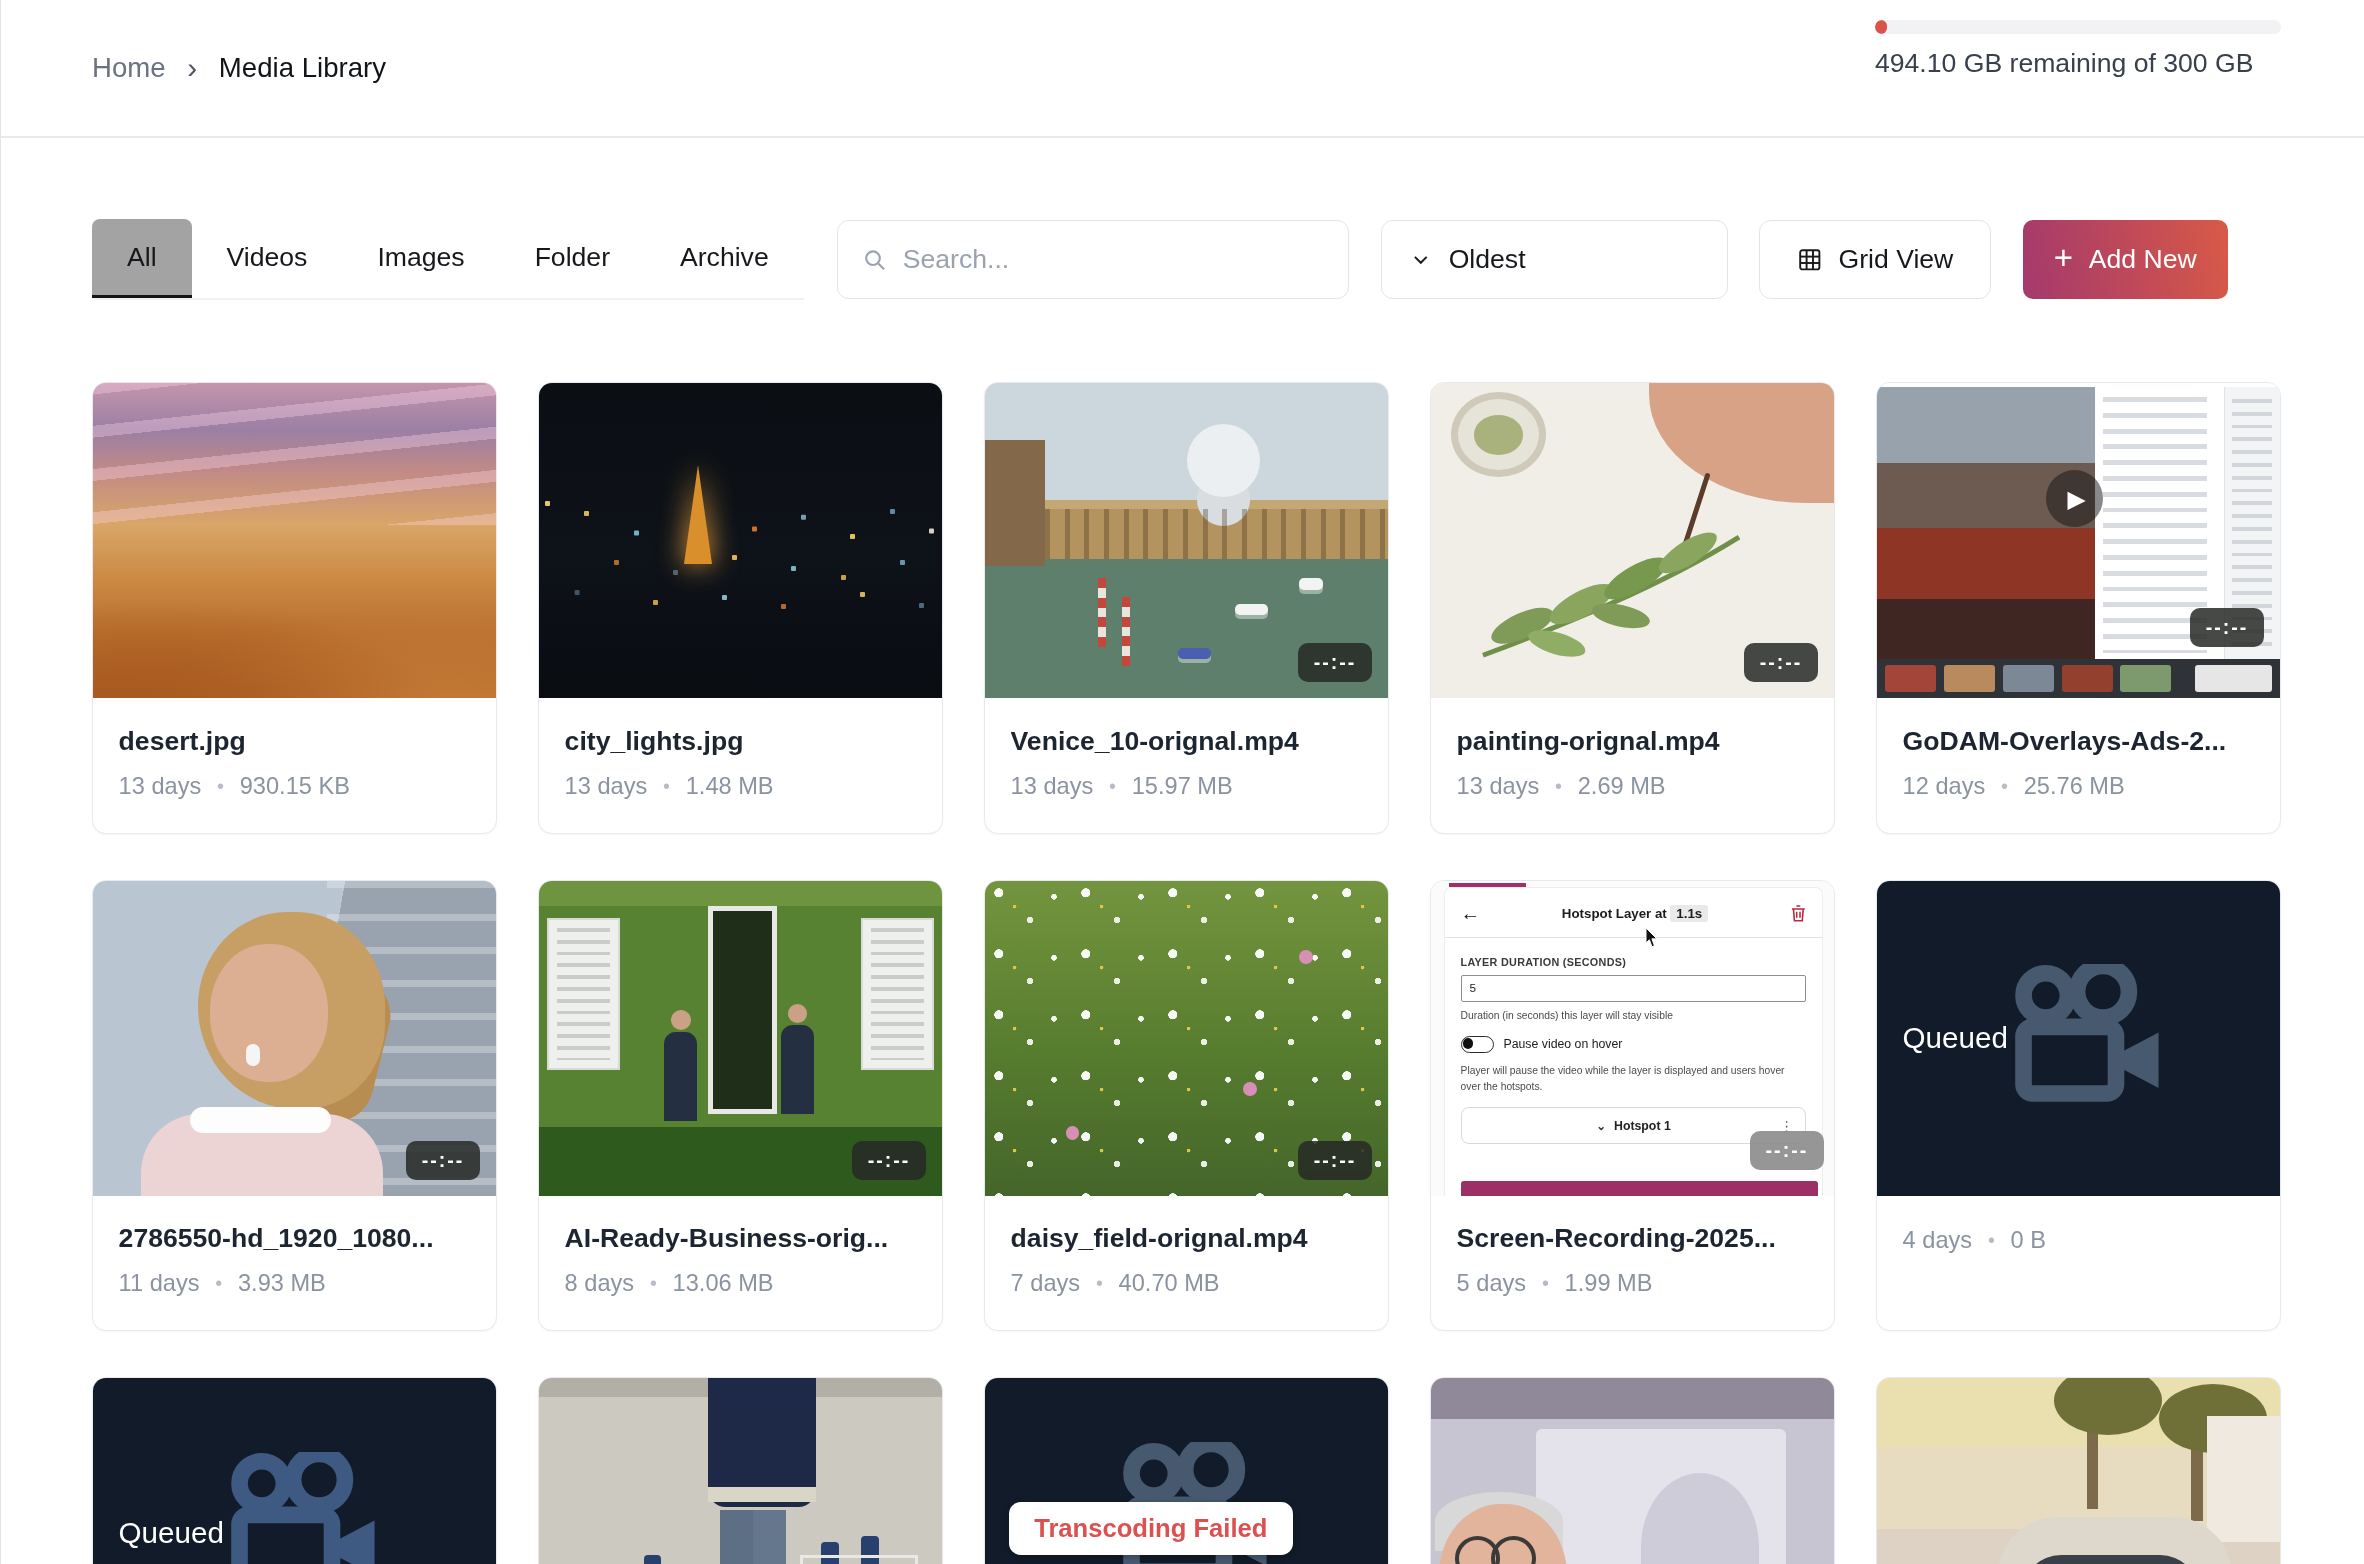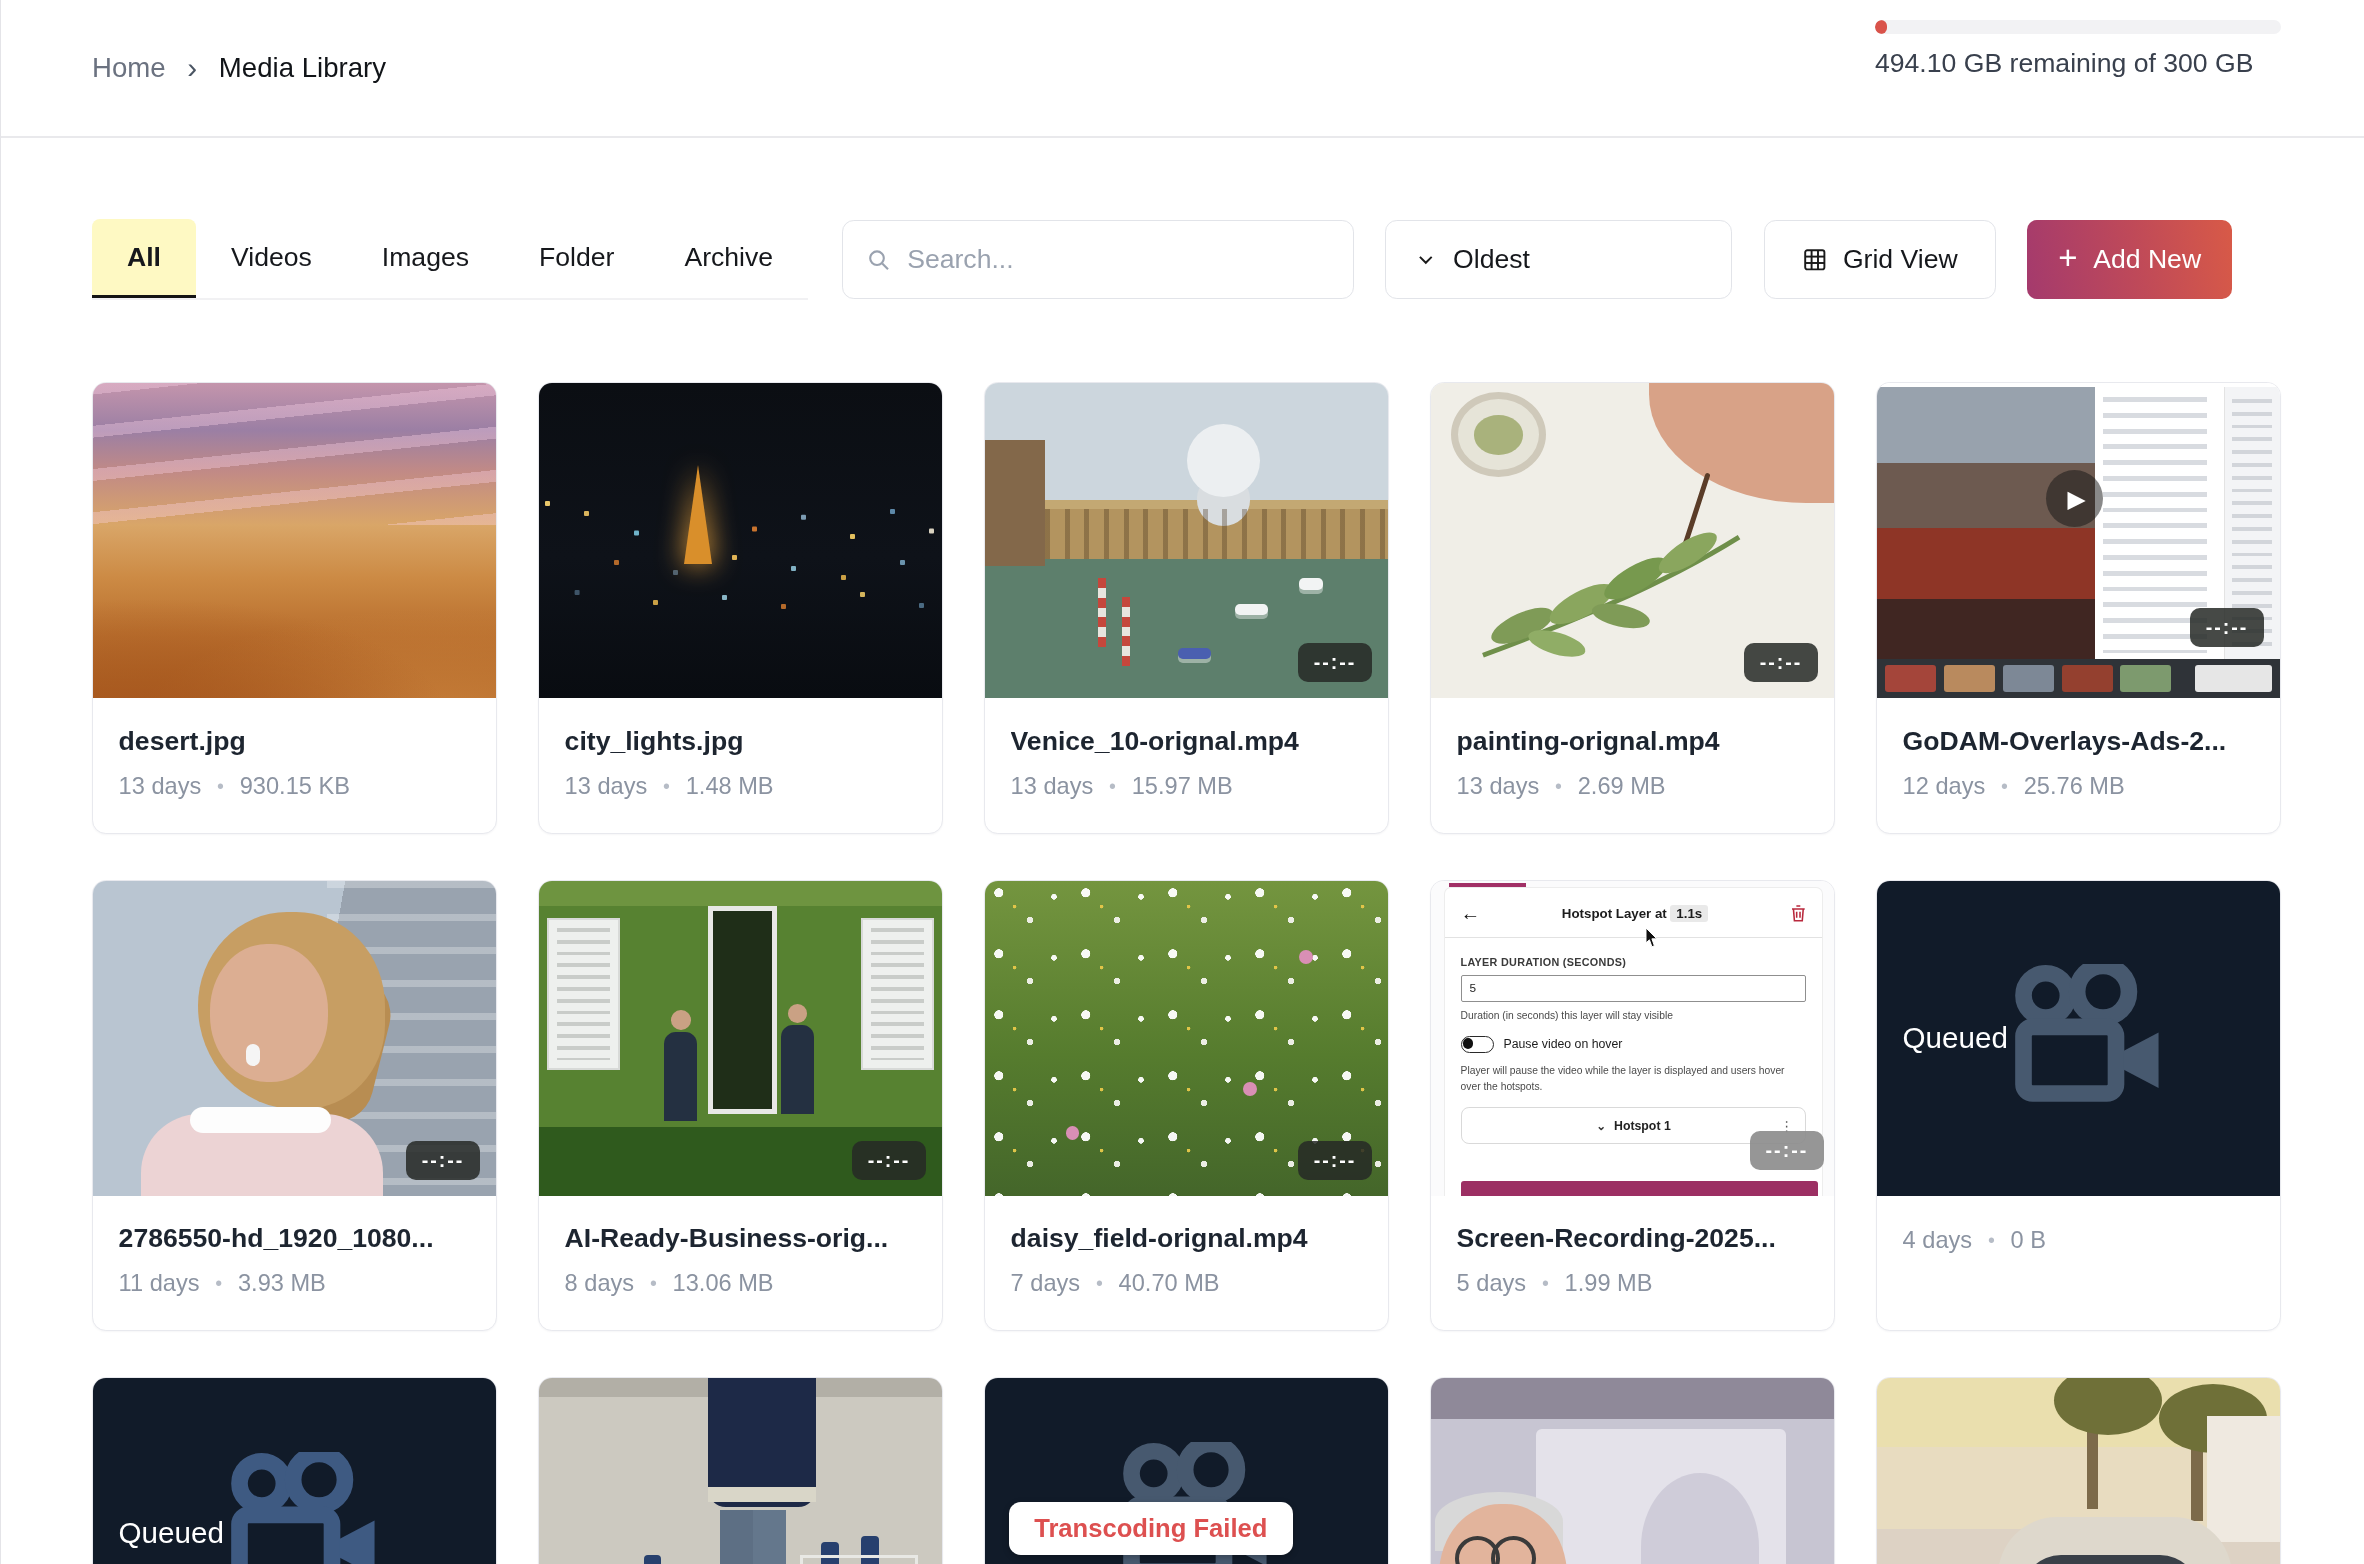--- a/index.html
+++ b/index.html
@@ -15,21 +15,21 @@
   .crumb-current { color:#111418; font-weight:500; }
   .storage { margin-top:19.7px; display:flex; flex-direction:column; gap:13.8px; align-items:stretch; width:406px; }
   .storage-bar { height:14.8px; border-radius:7.9px; background:#f2f2f4; position:relative; overflow:hidden; }
   .storage-fill { position:absolute; left:0; top:0; bottom:0; width:11.8px; border-radius:7.9px; background:#d9534a; }
   .storage-text { font-size:26.6px; color:#39404d; white-space:nowrap; }
 
   
   .toolbar { display:flex; align-items:center; margin:81px 83px 0 91px; gap:31.5px; }
   .tabs { display:flex; align-items:flex-end; border-bottom:2px solid #f1f1f3; margin-right:2px; }
   .tab { height:79px; padding:0 35px; display:flex; align-items:center; font-size:26.6px; font-weight:500; color:#16181c; cursor:pointer; border-bottom:3.9px solid transparent; }
-  .tab.active { background:#fef9c3; border-radius:7.9px 7.9px 0 0; border-bottom:3.9px solid #141414; font-weight:700; }
+  .tab.active { background:#a3a3a3; border-radius:7.9px 7.9px 0 0; border-bottom:3.9px solid #141414; font-weight:400; }
   .search { flex:0 0 512px; height:79px; border:1px solid #e2e4e9; border-radius:11.8px; display:flex; align-items:center; gap:15.8px; padding:0 23.6px; }
   .search input { border:none; outline:none; font-size:26.6px; color:#333; width:100%; font-family:"Liberation Sans",sans-serif; }
   .search input::placeholder { color:#9aa2af; }
   .btn { height:79px; border:1px solid #e2e4e9; border-radius:11.8px; background:#fff; display:flex; align-items:center; justify-content:center; gap:15.8px; font-size:26.6px; color:#16181c; padding:0 29.6px; cursor:pointer; }
   .btn-grid { flex:0 0 232px; }
   .btn-sort { flex:0 0 347px; justify-content:flex-start; padding-left:27.6px; }
   .btn-add { flex:0 0 205px; border:none; border-radius:9.9px; color:#fff; font-weight:500;
     background:linear-gradient(80deg,#a43a6d 0%, #c04a58 55%, #d85a47 100%); }
   .btn-add .plus { font-size:33px; font-weight:400; margin-top:-3px; }
 

